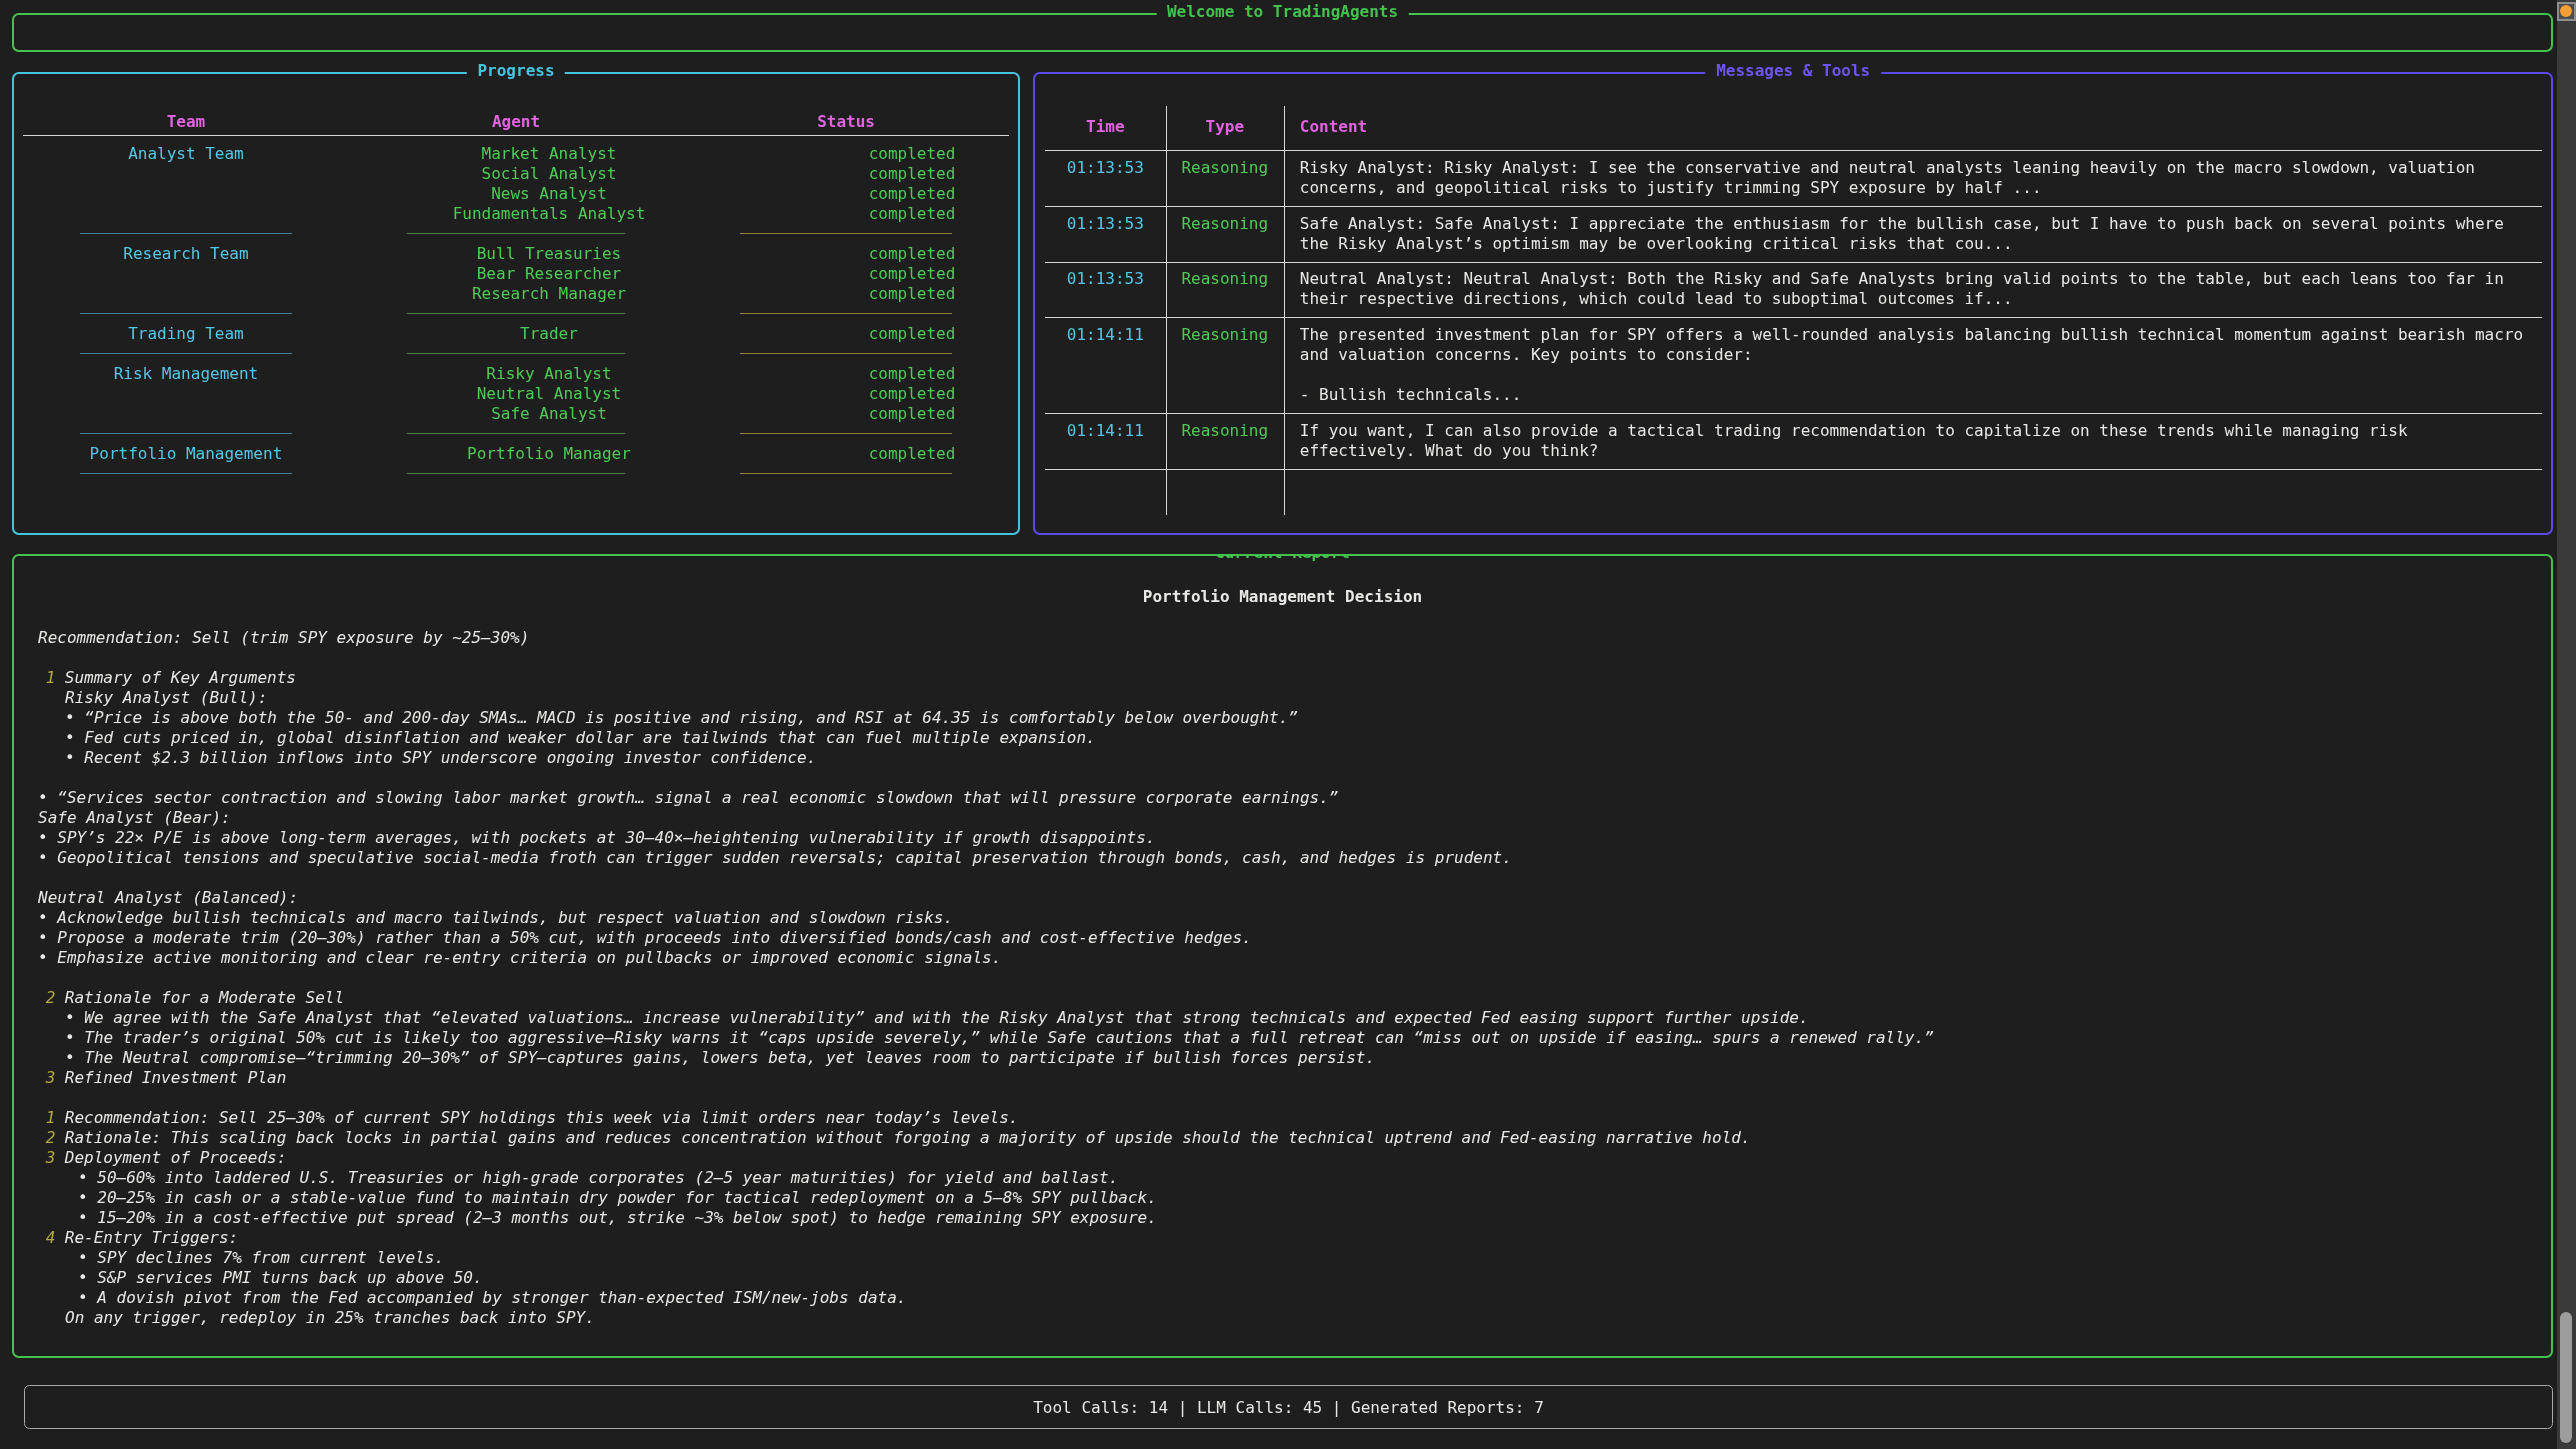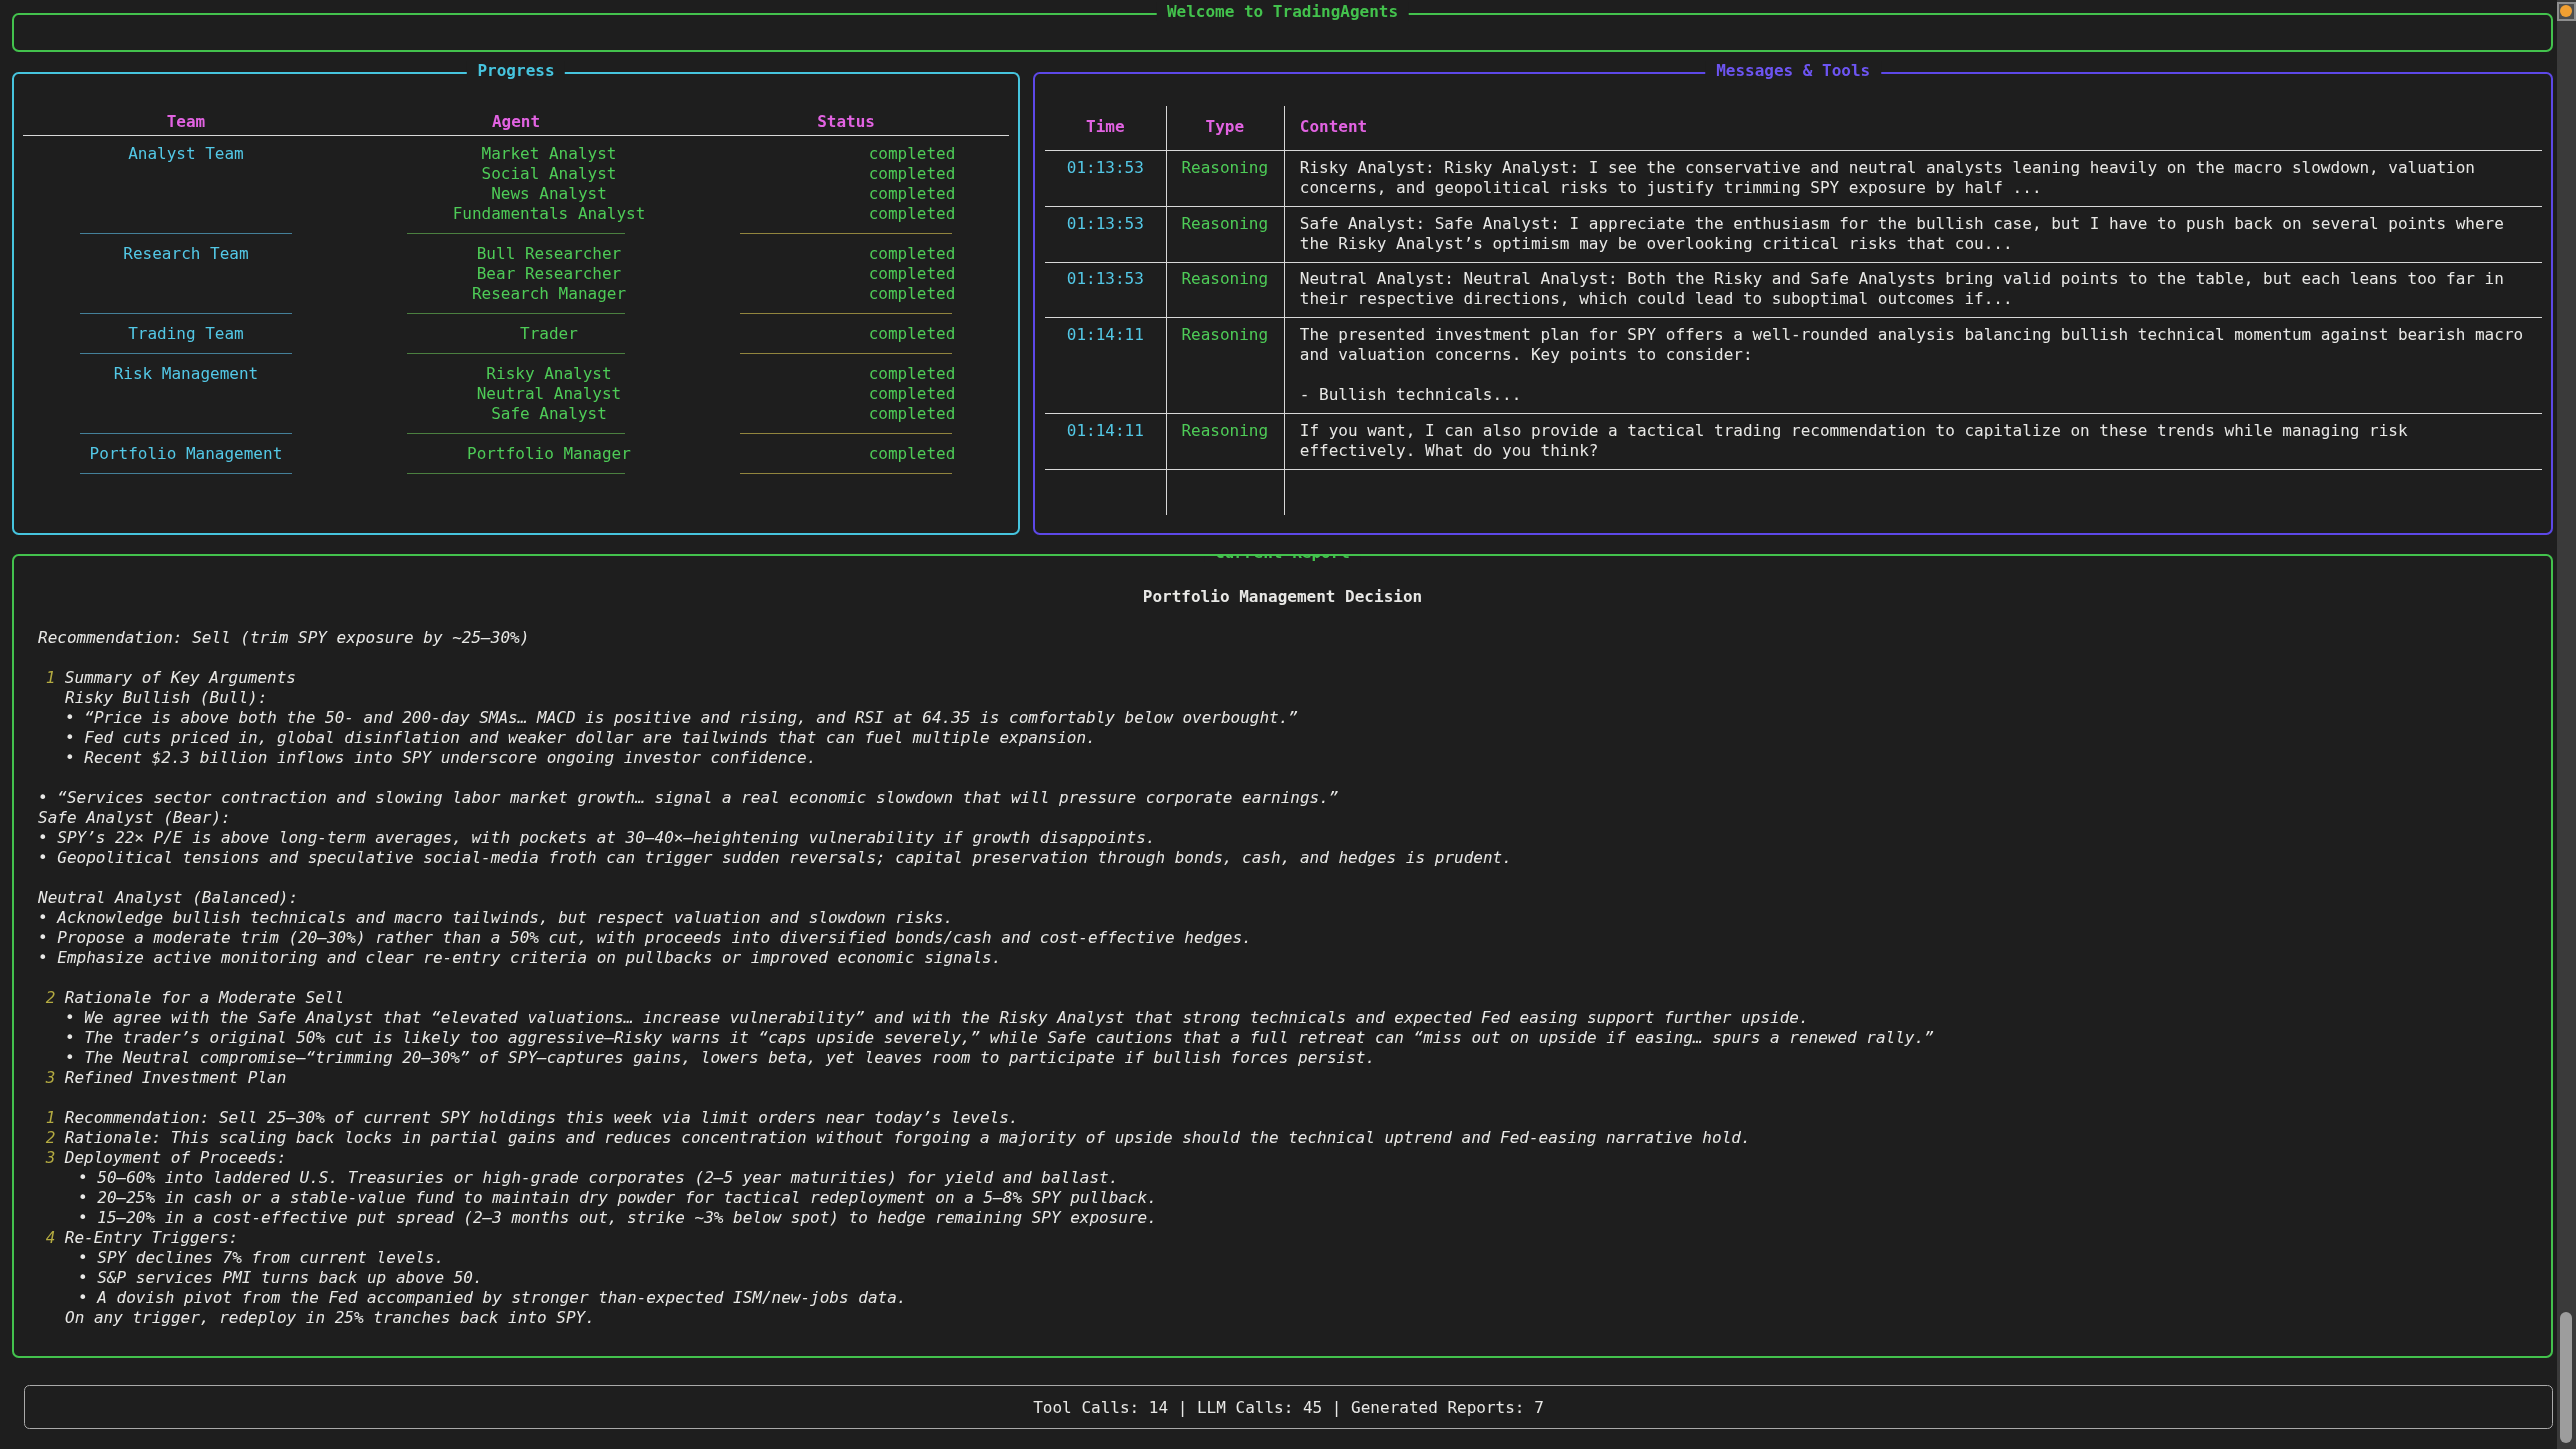--- a/index.html
+++ b/index.html
@@ -119,21 +119,21 @@
               </div>
               <div class="sepwrap">
                 <div class="sepline sep-agent"></div>
               </div>
               <div class="sepwrap">
                 <div class="sepline sep-status"></div>
               </div>
             </div>
             <div class="prow">
               <div class="pcell team">Research Team</div>
-              <div class="pcell agent">Bull Researcher</div>
+              <div class="pcell agent">Bull Treasuries</div>
               <div class="pcell status">completed</div>
             </div>
             <div class="prow">
               <div class="pcell team"></div>
               <div class="pcell agent">Bear Researcher</div>
               <div class="pcell status">completed</div>
             </div>
             <div class="prow">
               <div class="pcell team"></div>
               <div class="pcell agent">Research Manager</div>
@@ -261,21 +261,21 @@
     </div>
   </div>
 
   <div class="panel report">
     <span class="ptitle t-green">Current Report</span>
     <div class="rheading">Portfolio Management Decision</div>
     <div id="report-body">
         <div class="rline i0"><span>Recommendation: Sell (trim SPY exposure by ~25–30%)</span></div>
         <div class="rline i0"><span>&nbsp;</span></div>
         <div class="rline i0"><span class="num">1</span><span>Summary of Key Arguments</span></div>
-        <div class="rline i1"><span>Risky Bullish (Bull):</span></div>
+        <div class="rline i1"><span>Risky Analyst (Bull):</span></div>
         <div class="rline i1"><span>• “Price is above both the 50- and 200-day SMAs… MACD is positive and rising, and RSI at 64.35 is comfortably below overbought.”</span></div>
         <div class="rline i1"><span>• Fed cuts priced in, global disinflation and weaker dollar are tailwinds that can fuel multiple expansion.</span></div>
         <div class="rline i1"><span>• Recent $2.3 billion inflows into SPY underscore ongoing investor confidence.</span></div>
         <div class="rline i0"><span>&nbsp;</span></div>
         <div class="rline i0"><span>• “Services sector contraction and slowing labor market growth… signal a real economic slowdown that will pressure corporate earnings.”</span></div>
         <div class="rline i0"><span>Safe Analyst (Bear):</span></div>
         <div class="rline i0"><span>• SPY’s 22× P/E is above long-term averages, with pockets at 30–40×—heightening vulnerability if growth disappoints.</span></div>
         <div class="rline i0"><span>• Geopolitical tensions and speculative social-media froth can trigger sudden reversals; capital preservation through bonds, cash, and hedges is prudent.</span></div>
         <div class="rline i0"><span>&nbsp;</span></div>
         <div class="rline i0"><span>Neutral Analyst (Balanced):</span></div>

